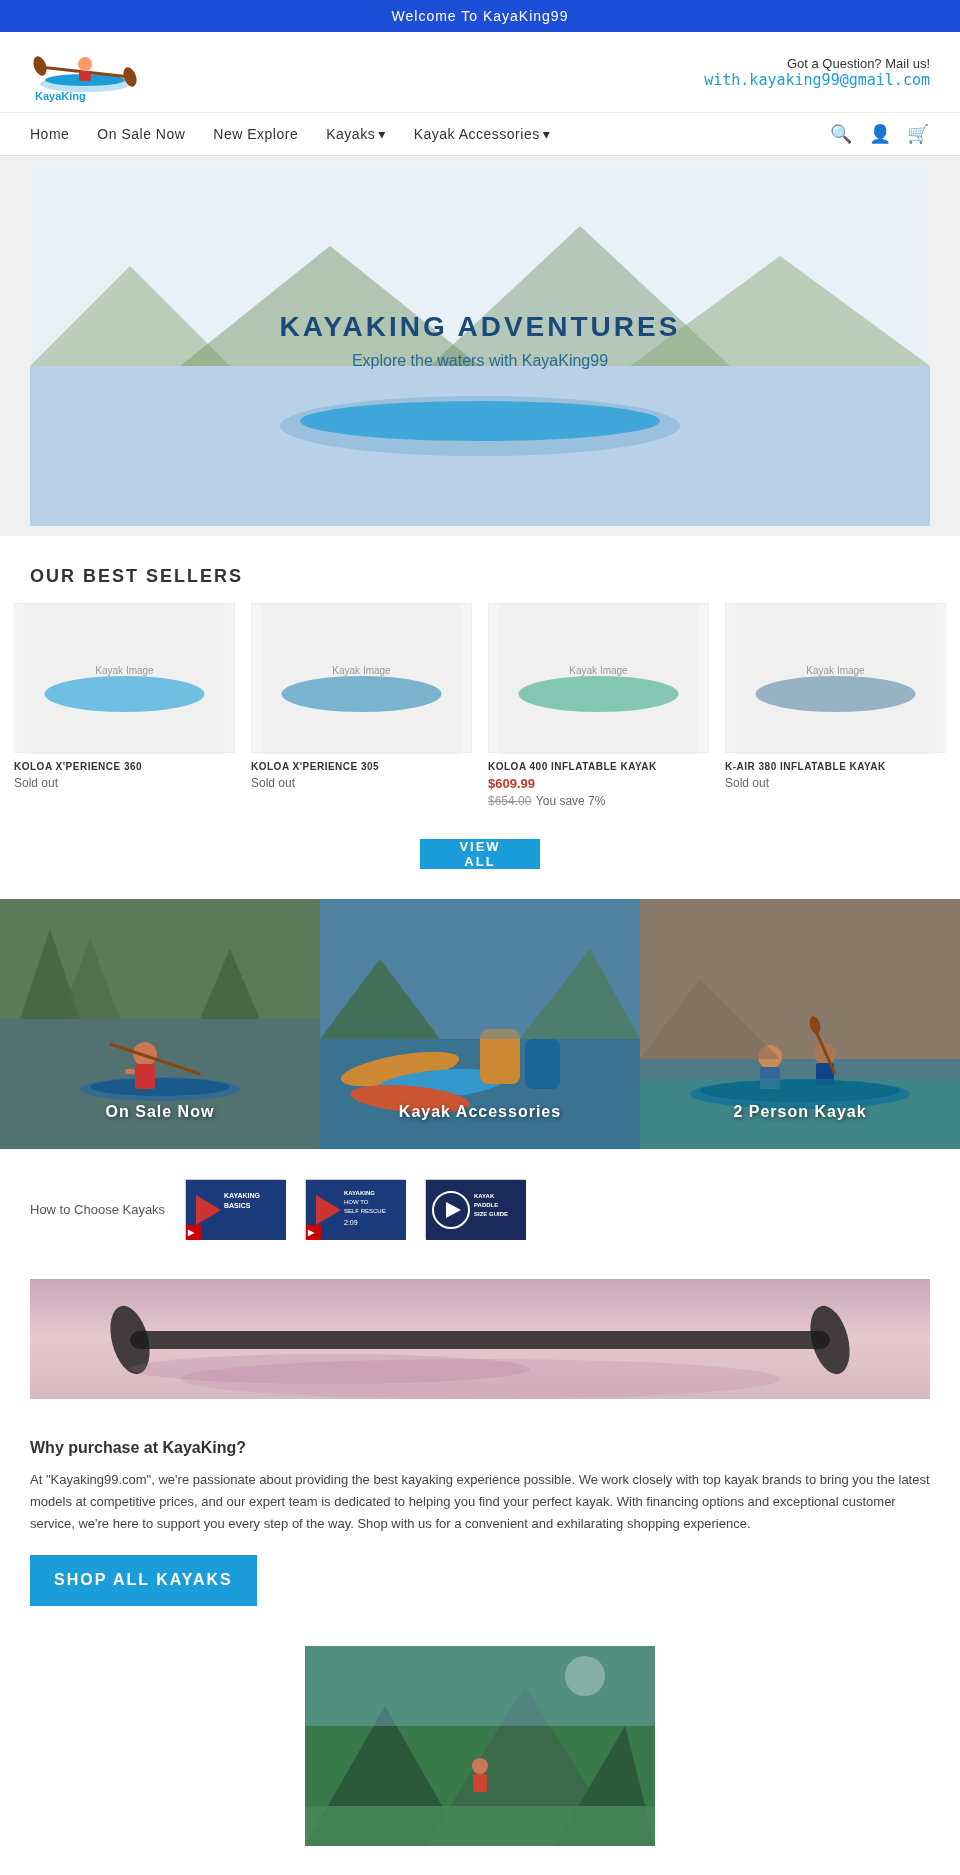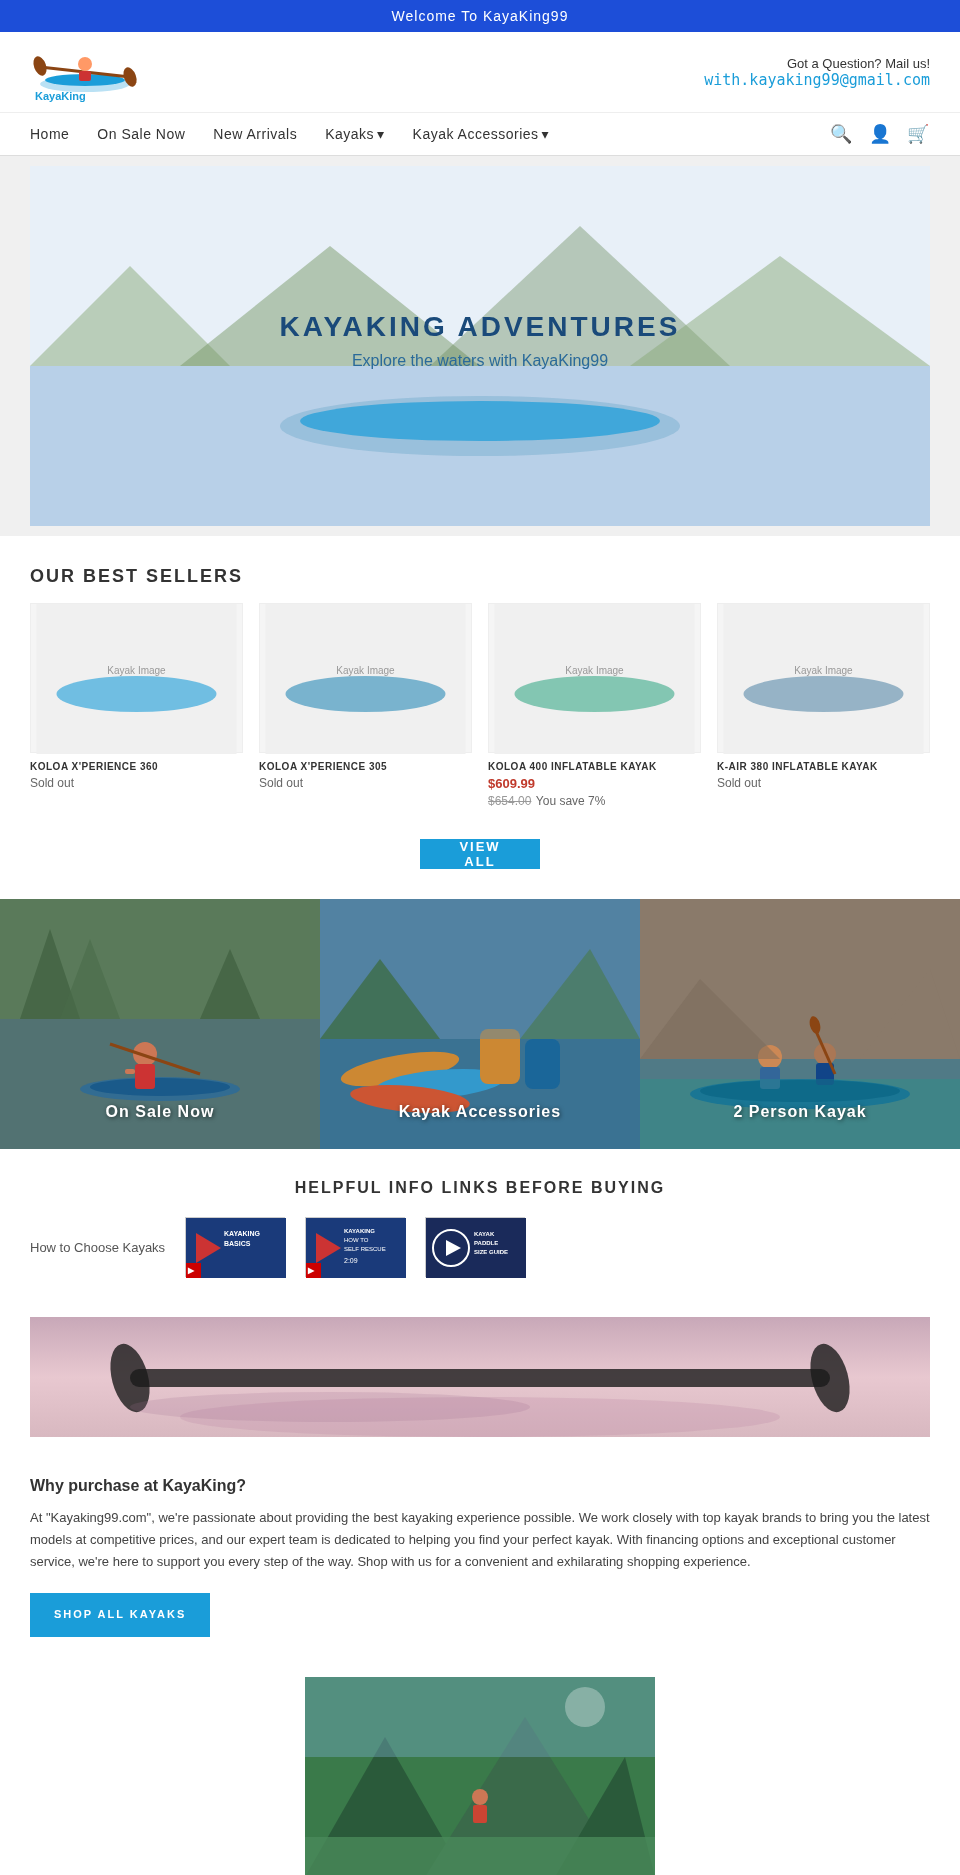--- a/index.html
+++ b/index.html
@@ -92,21 +92,21 @@
     .section-title {
       font-size: 18px;
       font-weight: bold;
       letter-spacing: 2px;
       padding: 30px 30px 16px;
       text-transform: uppercase;
     }
     .products-grid {
       display: flex;
       gap: 16px;
-      padding: 0 30px 20px;
+      padding: 0 14px 20px;
     }
     .product-card {
       flex: 1;
       cursor: pointer;
     }
     .product-image {
       width: 100%;
       height: 150px;
       background: #f5f5f5;
       border: 1px solid #eee;
@@ -270,21 +270,21 @@
       line-height: 1.7;
       color: #444;
     }
     .shop-btn {
       display: inline-block;
       margin: 20px 0;
       background: #1a9dd9;
       color: #fff;
       border: none;
       padding: 14px 24px;
-      font-size: 11px;
+      font-size: 16px;
       font-weight: bold;
       letter-spacing: 2px;
       cursor: pointer;
       text-transform: uppercase;
       line-height: 1.4;
     }
 
     
     .bottom-image {
       width: 350px;
@@ -321,21 +321,21 @@
   </div>
   <div class="contact-area">
     <div class="contact-label">Got a Question? Mail us!</div>
     <div class="email">with.kayaking99@gmail.com</div>
   </div>
 </div>
 
 <nav class="nav">
   <a class="nav-item">Home</a>
   <a class="nav-item">On Sale Now</a>
-  <a class="nav-item">New Arrivals</a>
+  <a class="nav-item">New Explore</a>
   <a class="nav-item nav-item-dropdown">
     <span>Kayaks</span>
     <span>▾</span>
   </a>
   <a class="nav-item nav-item-dropdown">
     <span>Kayak Accessories</span>
     <span>▾</span>
   </a>
   <div class="nav-icons">
     <span class="nav-icon">🔍</span>
@@ -501,21 +501,20 @@
       </svg>
     </div>
     <div class="cat-content">
       <div class="cat-label">2 Person Kayak</div>
     </div>
   </div>
 
 </div>
 
 <div class="helpful-section">
-  <div class="helpful-title">HELPFUL INFO LINKS BEFORE BUYING</div>
   <div class="helpful-links">
     <span class="helpful-text">How to Choose Kayaks</span>
     <div class="video-thumb video-thumb-1">
       <svg width="100" height="60" viewBox="0 0 100 60">
         <rect width="100" height="60" fill="#1a3a7a"></rect>
         <polygon points="10,15 10,45 35,30" fill="#cc3333"></polygon>
         <text x="38" y="18" font-size="7" fill="#fff" font-weight="bold">KAYAKING</text>
         <text x="38" y="28" font-size="7" fill="#fff" font-weight="bold">BASICS</text>
         <rect x="0" y="45" width="15" height="15" fill="#cc0000"></rect>
         <text x="2" y="55" font-size="8" fill="#fff" font-weight="bold">▶</text>

